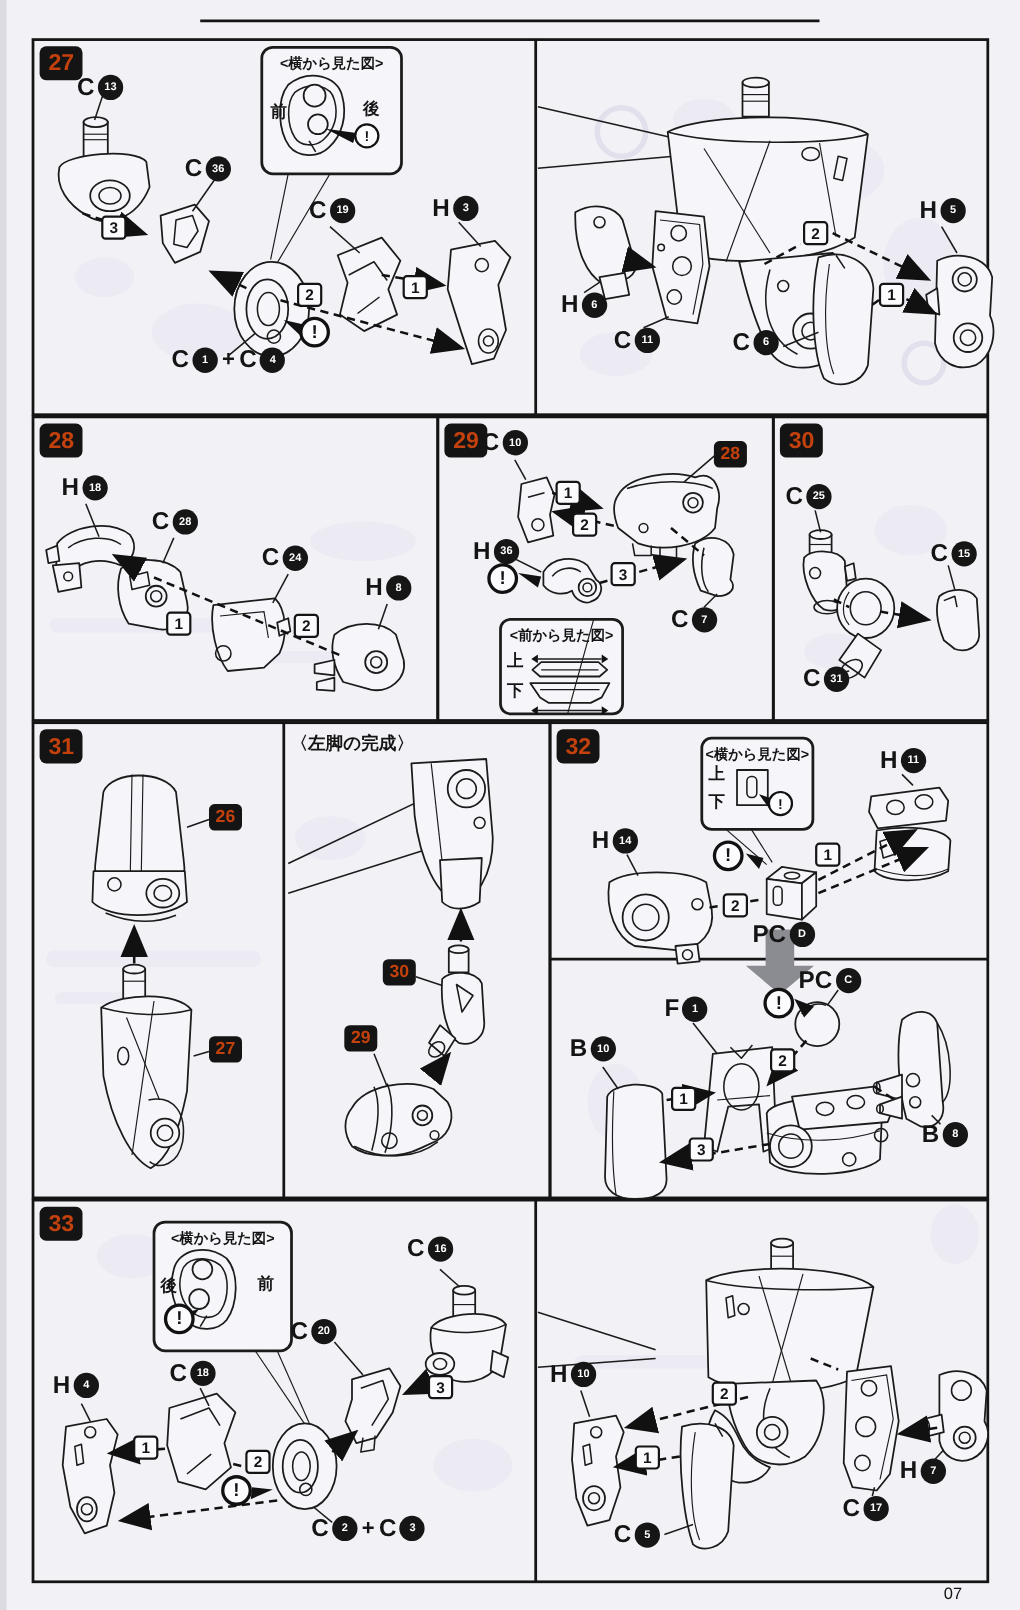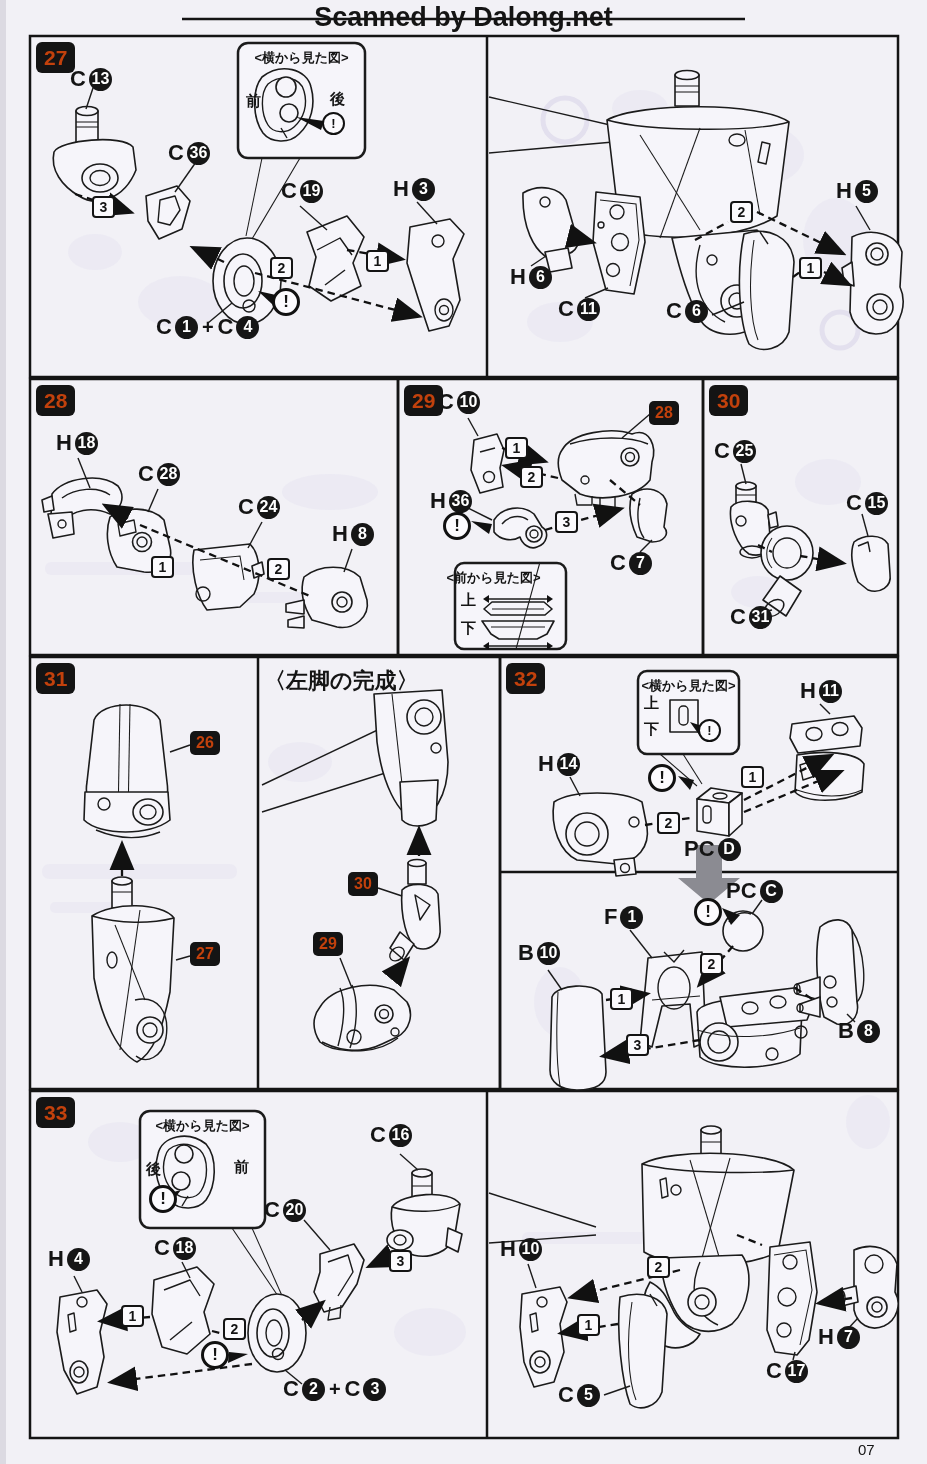--- a/index.html
+++ b/index.html
@@ -5,35 +5,35 @@
   html,body{margin:0;padding:0;background:#d8d8dc;}
   .page{position:relative;width:927px;height:1464px;background:#f2f1f6;overflow:hidden;
         font-family:"Liberation Sans","DejaVu Sans",sans-serif;color:#141414;}
   .page *{box-sizing:border-box;}
   svg.art{position:absolute;left:0;top:0;z-index:1;}
   .title{position:absolute;left:0;top:2px;width:927px;text-align:center;font-size:27px;
          font-weight:bold;z-index:3;letter-spacing:0;}
   .plabel{position:absolute;display:flex;align-items:center;gap:3px;font-weight:bold;
           font-size:22px;z-index:3;white-space:nowrap;}
   .plabel .pb{display:inline-flex;align-items:center;justify-content:center;background:#161616;
-          color:#fff;border-radius:50%;width:23px;height:23px;font-size:16px;font-weight:bold;}
+          color:#fff;border-radius:50%;width:23px;height:23px;font-size:10px;font-weight:bold;}
   .plus{font-size:20px;font-weight:bold;margin:0 1px;}
   .badge{position:absolute;background:#141414;color:#c2410c;font-weight:bold;font-size:21px;
          line-height:1;padding:5px 8px;border-radius:6px;z-index:3;}
   .badge.ref{font-size:16px;padding:4px 6px;border-radius:5px;}
   .smark{position:absolute;width:23px;height:22px;border:2.2px solid #141414;border-radius:4px;
          background:#fbfafd;font-weight:bold;font-size:14px;display:flex;align-items:center;
          justify-content:center;z-index:3;}
   .warn{position:absolute;width:28px;height:28px;border:3px solid #111;border-radius:50%;
         background:#fcfbfe;font-weight:bold;font-size:17px;display:flex;align-items:center;
         justify-content:center;z-index:3;padding-bottom:1px;}
   .warn.sm{width:23px;height:23px;border-width:2.5px;font-size:13px;}
   .inset-title{position:absolute;text-align:center;font-weight:bold;font-size:13px;z-index:3;}
   .jp{position:absolute;font-weight:bold;font-size:15px;z-index:3;}
-  .heading{position:absolute;font-weight:bold;font-size:22px;z-index:3;}
+  .heading{position:absolute;font-weight:bold;font-size:16px;z-index:3;}
   .pageno{position:absolute;font-size:15px;z-index:3;}
 </style>
 </head>
 <body>
 
 <div class="page">
 
 <svg class="art" width="927" height="1464" viewBox="0 0 927 1464">
   <defs>
     <marker id="ah" viewBox="0 0 12 10" markerWidth="13" markerHeight="11" refX="10" refY="5" orient="auto">
@@ -484,21 +484,20 @@
         <circle class="s" cx="877" cy="1307" r="10"></circle>
         <circle class="ln" cx="877" cy="1307" r="5"></circle>
     <line class="ln" x1="845" y1="1332" x2="858" y2="1318"></line>
     <path class="dash" d="M680,1270 L572,1297" marker-end="url(#ah)"></path>
     <path class="dash" d="M618,1324 L562,1333" marker-end="url(#ah)"></path>
     <path class="dash" d="M852,1298 L820,1303" marker-end="url(#ah)"></path>
     <path class="dash" d="M737,1235 L762,1245"></path>
   </g>
 </svg>
 
-<div class="title">Scanned by Dalong.net</div>
 
 <div class="badge" style="left:36px;top:42px">27</div>
 <div class="plabel" style="left:70px;top:66px">
       <span>C</span>
       <span class="pb">13</span>
     </div>
 <div class="inset-title" style="left:240px;top:49px;width:123px">&lt;横から見た図&gt;</div>
 <span class="jp" style="left:246px;top:92px">前</span>
 <span class="jp" style="left:330px;top:90px">後</span>
 <div class="warn sm" style="left:322px;top:112px">!</div>
@@ -575,21 +574,21 @@
 <div class="plabel" style="left:430px;top:488px">
       <span>H</span>
       <span class="pb">36</span>
     </div>
 <div class="warn" style="left:443px;top:512px">!</div>
 <div class="smark" style="left:555px;top:511px">3</div>
 <div class="plabel" style="left:610px;top:550px">
       <span>C</span>
       <span class="pb">7</span>
     </div>
-<div class="inset-title" style="left:440px;top:569px;width:107px">&lt;前から見た図&gt;</div>
+<div class="inset-title" style="left:457px;top:569px;width:107px">&lt;前から見た図&gt;</div>
 <span class="jp" style="left:461px;top:591px">上</span>
 <span class="jp" style="left:461px;top:619px">下</span>
 
 <div class="badge" style="left:709px;top:385px">30</div>
 <div class="plabel" style="left:714px;top:438px">
       <span>C</span>
       <span class="pb">25</span>
     </div>
 <div class="plabel" style="left:846px;top:490px">
       <span>C</span>

